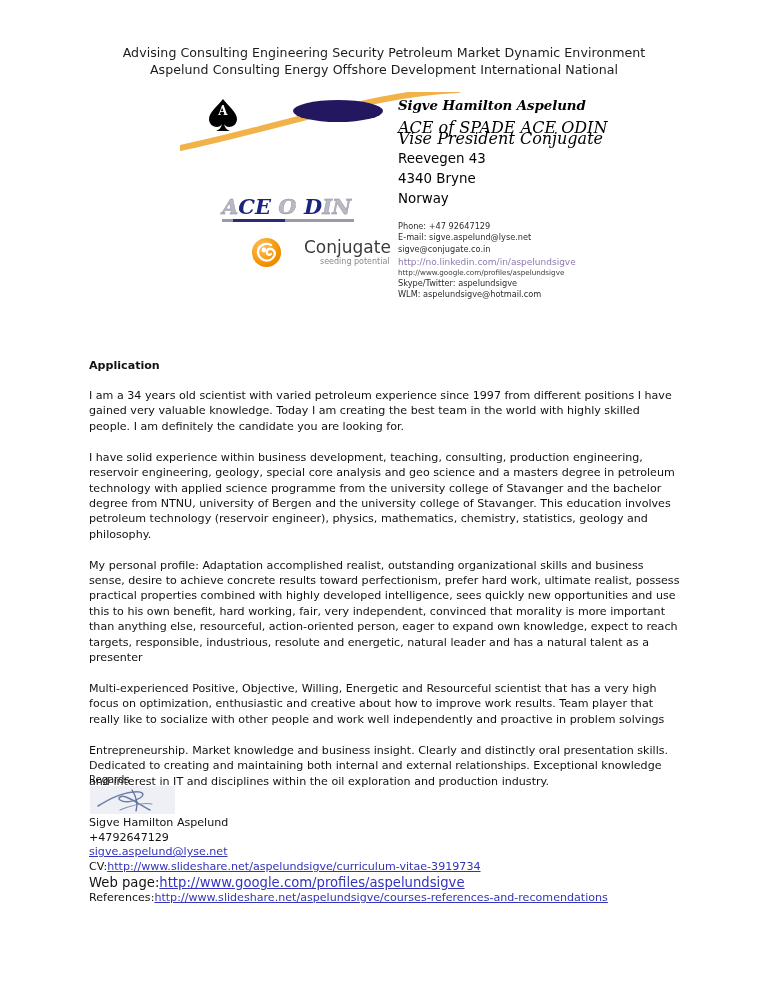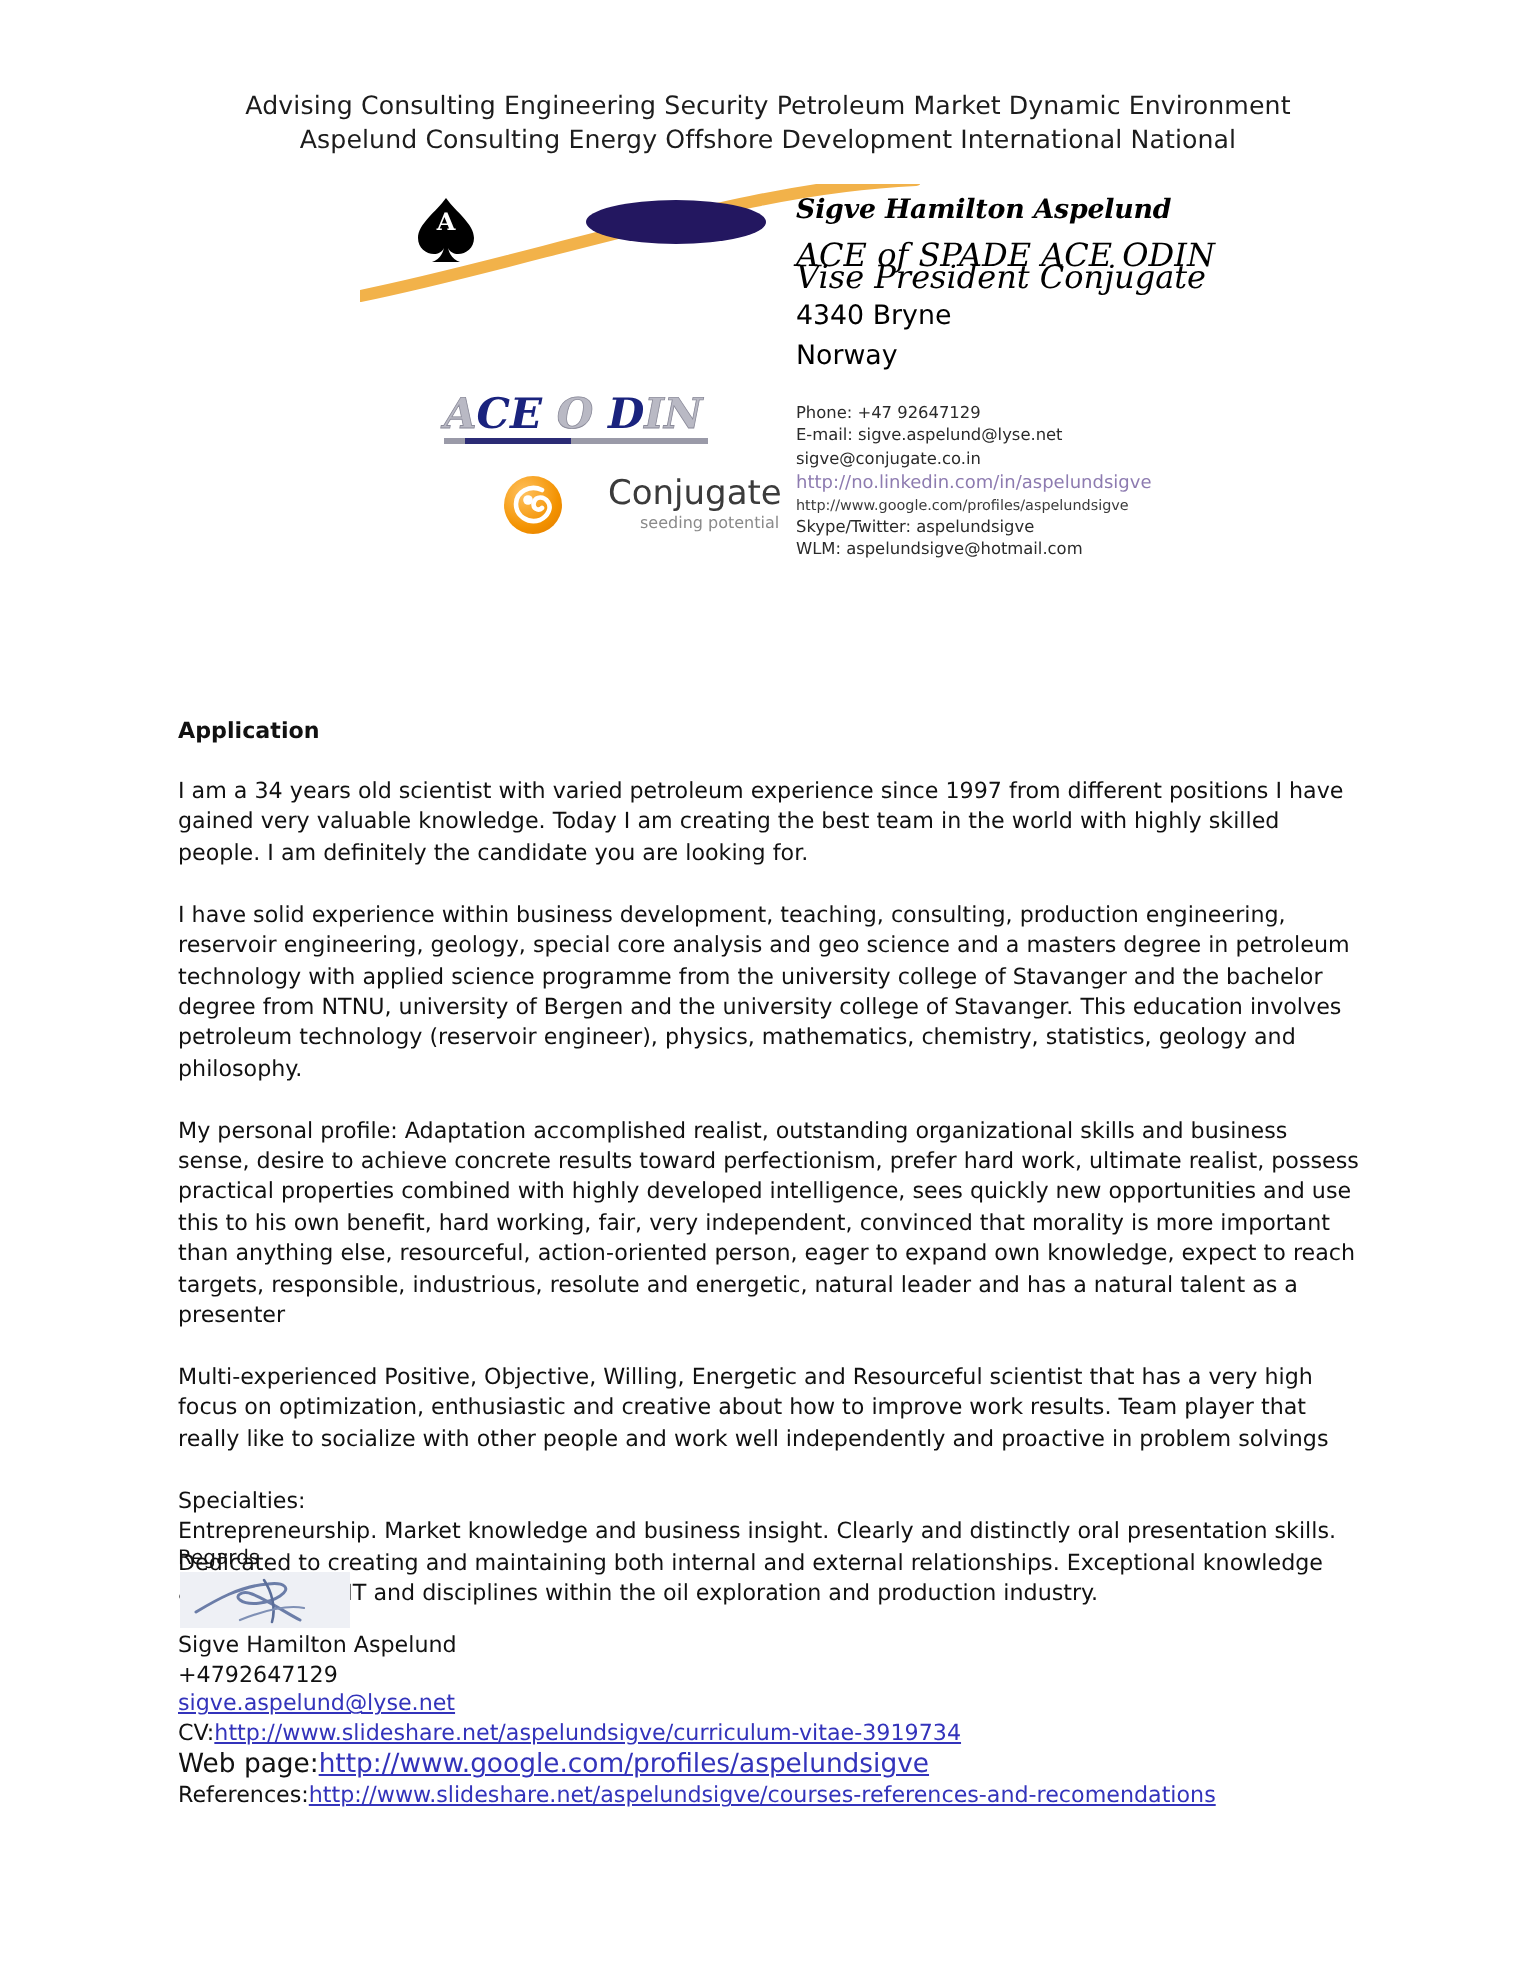--- a/index.html
+++ b/index.html
@@ -308,20 +308,21 @@
         <div class="conj-name">Conjugate</div>
         <div class="conj-tag">seeding potential</div>
       </div>
     </div>
 
     <div class="card-right">
       <div class="cr-name">Sigve Hamilton Aspelund</div>
       <div class="cr-role">ACE of SPADE ACE ODIN</div>
       <div class="cr-role">Vise President Conjugate</div>
       <div class="cr-addr">
+        <div>Reevegen 43</div>
         <div>4340 Bryne</div>
         <div>Norway</div>
       </div>
       <div class="cr-contact">
         <div>Phone: +47 92647129</div>
         <div>E-mail: sigve.aspelund@lyse.net</div>
         <div>sigve@conjugate.co.in</div>
         <div class="linkrow">http://no.linkedin.com/in/aspelundsigve</div>
         <div class="smallrow">http://www.google.com/profiles/aspelundsigve</div>
         <div>Skype/Twitter: aspelundsigve</div>
@@ -329,21 +330,20 @@
       </div>
     </div>
   </div>
 
   <div class="body-wrap">
     <h2>Application</h2>
     <p>I am a 34 years old scientist with varied petroleum experience since 1997 from different positions I have gained very valuable knowledge. Today I am creating the best team in the world with highly skilled people. I am definitely the candidate you are looking for.</p>
     <p>I have solid experience within business development, teaching, consulting, production engineering, reservoir engineering, geology, special core analysis and geo science and a masters degree in petroleum technology with applied science programme from the university college of Stavanger and the bachelor degree from NTNU, university of Bergen and the university college of Stavanger. This education involves petroleum technology (reservoir engineer), physics, mathematics, chemistry, statistics, geology and philosophy.</p>
     <p>My personal profile: Adaptation accomplished realist, outstanding organizational skills and business sense, desire to achieve concrete results toward perfectionism, prefer hard work, ultimate realist, possess practical properties combined with highly developed intelligence, sees quickly new opportunities and use this to his own benefit, hard working, fair, very independent, convinced that morality is more important than anything else, resourceful, action-oriented person, eager to expand own knowledge, expect to reach targets, responsible, industrious, resolute and energetic, natural leader and has a natural talent as a presenter</p>
     <p class="wide">Multi-experienced Positive, Objective, Willing, Energetic and Resourceful scientist that has a very high focus on optimization, enthusiastic and creative about how to improve work results. Team player that really like to socialize with other people and work well independently and proactive in problem solvings</p>
-    <p class="tight">Specialties:</p>
     <p>Entrepreneurship. Market knowledge and business insight. Clearly and distinctly oral presentation skills. Dedicated to creating and maintaining both internal and external relationships. Exceptional knowledge and interest in IT and disciplines within the oil exploration and production industry.</p>
   </div>
 
   <div class="regards">Regards</div>
 
   <div class="sig-img">
     <svg width="85" height="28" viewBox="0 0 85 28">
       <path d="M8 20 C 18 14, 30 7, 44 6 C 52 5, 56 8, 50 12 C 44 16, 34 17, 30 14
                C 27 12, 31 9, 36 11 C 44 14, 52 20, 60 24" fill="none" stroke="#6b7da8" stroke-width="1.5" stroke-linecap="round"></path>
       <path d="M42 4 C 46 10, 48 18, 46 25" fill="none" stroke="#5a6d99" stroke-width="1.3" stroke-linecap="round"></path>

